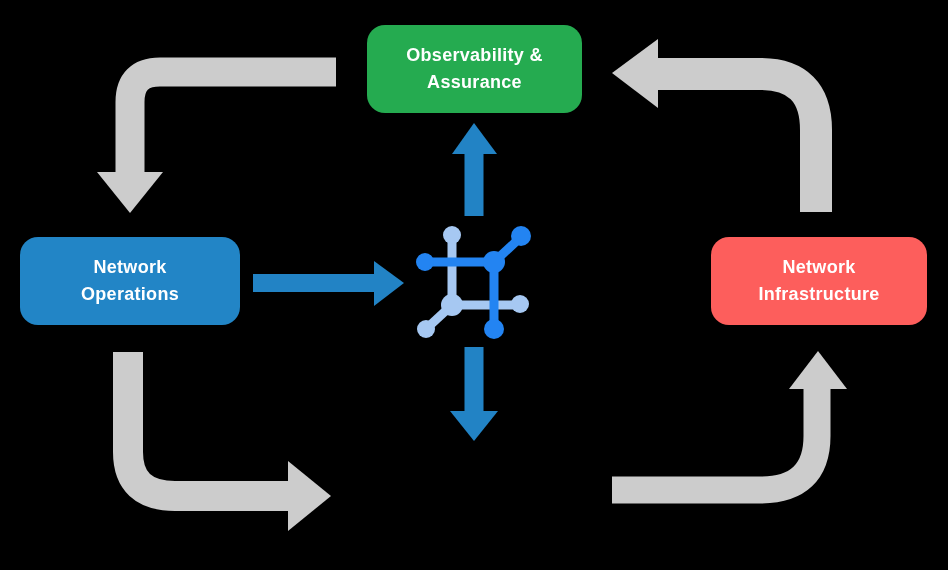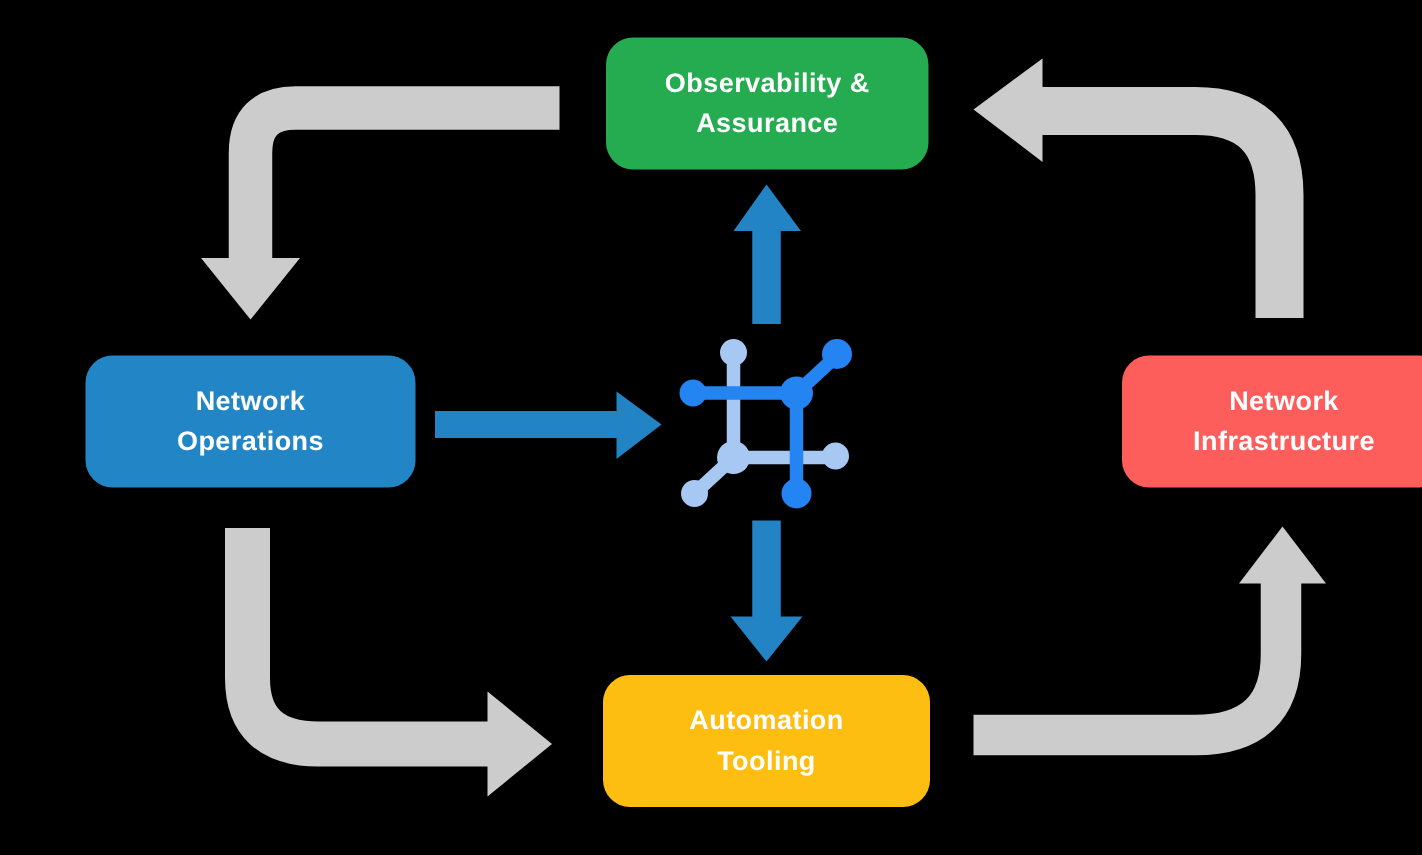--- a/index.html
+++ b/index.html
@@ -9,21 +9,20 @@
     width: 948px;
     height: 570px;
     overflow: hidden;
     font-family: "Liberation Sans", sans-serif;
   }
   #canvas {
     position: relative;
     width: 876px;
     height: 570px;
     background: #000000;
-    margin-left: 37px;
   }
   #arrow-layer {
     position: absolute;
     left: 0; top: 0;
     width: 948px; height: 570px;
   }
   .node {
     position: absolute;
     border-radius: 18px;
     display: flex;
@@ -122,18 +121,14 @@
   <div class="node" id="node-operations" style="background: rgb(34, 133, 198);">
     <span class="label">Network
 Operations</span>
   </div>
 
   <div class="node" id="node-infrastructure" style="background: rgb(253, 94, 92);">
     <span class="label">Network
 Infrastructure</span>
   </div>
 
-  <div class="node" id="node-automation" style="background: rgb(253, 189, 17);">
-    <span class="label">Automation
-Tooling</span>
-  </div>
 
 </div>
 
 </body></html>

